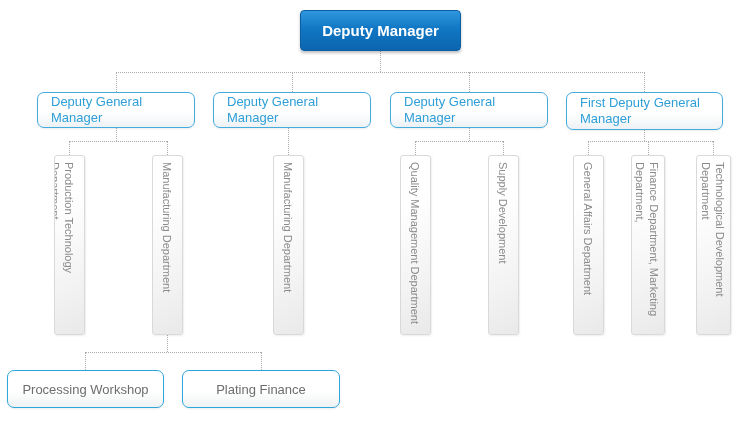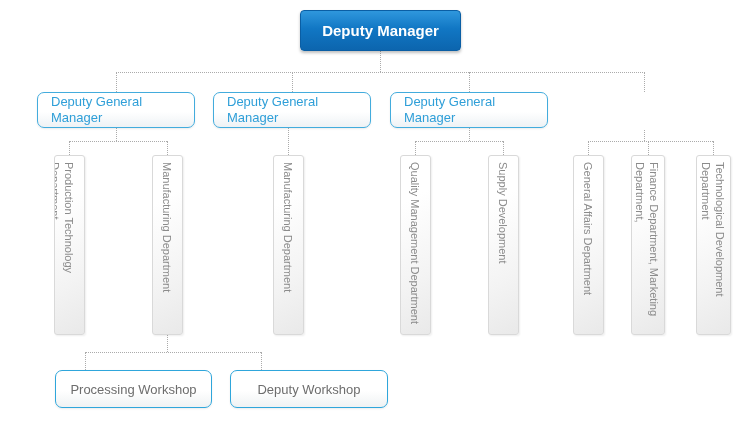--- a/index.html
+++ b/index.html
@@ -32,21 +32,20 @@
     box-shadow:1px 1px 2px rgba(0,0,0,.07);
     overflow:hidden;
   }
   .dept.wide { padding-right:3px; }
   .workshop {
     background:linear-gradient(180deg,#ffffff 55%,#eff2f3 100%);
     border:1px solid #2fa6db; border-radius:7px;
     color:#6d6d6d; font-size:13px;
     display:flex; align-items:center; justify-content:center;
     box-shadow:0 1px 2px rgba(0,0,0,.08);
-    margin-left:48px;
   }
   .cv { position:absolute; width:0; border-left:1px dotted #ababab; }
   .ch { position:absolute; height:0; border-top:1px dotted #ababab; }
 </style>
 </head>
 <body>
 
 <div id="canvas">
 
   <div class="cv" style="left:380px;top:51px;height:21px"></div>
@@ -85,30 +84,33 @@
 
   <div class="node deputy" style="left:37px;top:92px;width:158px;height:36px">
     <span>Deputy General Manager</span>
   </div>
   <div class="node deputy" style="left:213px;top:92px;width:158px;height:36px">
     <span>Deputy General Manager</span>
   </div>
   <div class="node deputy" style="left:390px;top:92px;width:158px;height:36px">
     <span>Deputy General Manager</span>
   </div>
+  <div class="node deputy" style="left:566px;top:92px;width:157px;height:38px">
+    <span>First Deputy General Manager</span>
+  </div>
 
   <div class="node dept" style="left:54px;top:155px;width:31px;height:180px">Production Technology Department</div>
   <div class="node dept" style="left:152px;top:155px;width:31px;height:180px">Manufacturing Department</div>
   <div class="node dept" style="left:273px;top:155px;width:31px;height:180px">Manufacturing Department</div>
   <div class="node dept" style="left:400px;top:155px;width:31px;height:180px">Quality Management Department</div>
   <div class="node dept" style="left:488px;top:155px;width:31px;height:180px">Supply Development</div>
   <div class="node dept" style="left:573px;top:155px;width:31px;height:180px">General Affairs Department</div>
   <div class="node dept wide" style="left:631px;top:155px;width:34px;height:180px">Finance Department, Marketing Department,</div>
   <div class="node dept wide" style="left:696px;top:155px;width:35px;height:180px">Technological Development Department</div>
 
   <div class="node workshop" style="left:7px;top:370px;width:157px;height:38px">
     <span>Processing Workshop</span>
   </div>
   <div class="node workshop" style="left:182px;top:370px;width:158px;height:38px">
-    <span>Deputy Workshop</span>
+    <span>Plating Finance</span>
   </div>
 
 </div>
 
 </body></html>

